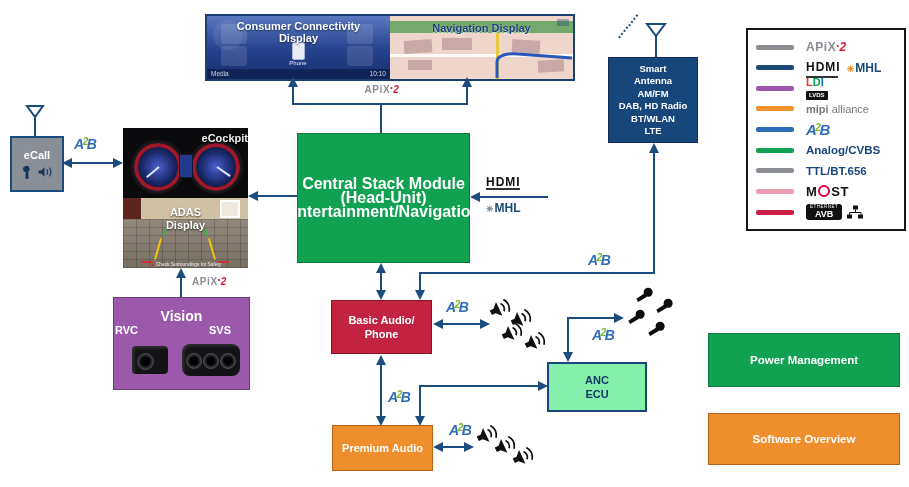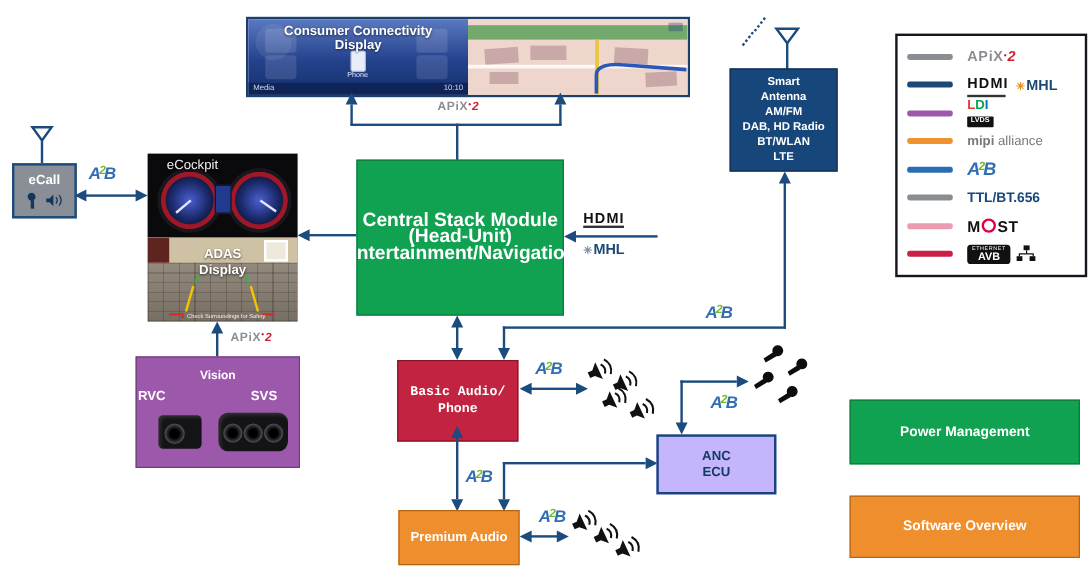--- a/index.html
+++ b/index.html
@@ -20,42 +20,42 @@
   .apix .dot{color:#d0202e;font-size:7px;vertical-align:3px;}
   .apix .num{color:#d0202e;font-style:italic;}
   
   .node{position:absolute;display:flex;flex-direction:column;align-items:center;justify-content:center;text-align:center;color:#fff;font-weight:bold;box-sizing:border-box;}
   .ecall{background:#8a8e96;border:2px solid #1c4b7d;font-size:11px;gap:4px;}
   .csm{background:#10a151;border:1px solid #0c7a3e;font-size:16px;line-height:14px;text-align:center;}
   .smartant{background:#17477a;border:1px solid #0e2f53;font-size:9.5px;line-height:12.5px;}
   .ce{background:#8a8e96;border:2px solid #3c4450;font-size:11px;line-height:14px;}
   .vision{background:#9c59ab;border:1px solid #6e3d79;}
   .basic{background:#c22340;border:1px solid #8c1226;font-size:11px;line-height:14px;}
-  .anc{background:#c4b5fd;border:2px solid #17477a;color:#123a63;font-size:11px;line-height:14px;}
+  .anc{background:#86efac;border:2px solid #17477a;color:#123a63;font-size:11px;line-height:14px;}
   .premium{background:#ef8e2c;border:1px solid #b56415;font-size:11px;}
   .power{background:#10a151;border:1px solid #0c7a3e;font-size:11.5px;}
   .software{background:#ef8e2c;border:1px solid #b56415;font-size:11.5px;}
   
   .disp-wrap{position:absolute;border:2px solid #1b3f6e;display:flex;}
   .screen{position:relative;width:183px;height:63px;overflow:hidden;}
   .screen.consumer{background:linear-gradient(180deg,#5a79c0,#24418c 55%,#16306e);}
   .screen.nav{background:#eed6cd;}
   .disp-title{position:absolute;width:100%;text-align:center;color:#fff;font-weight:bold;font-size:11px;line-height:12px;text-shadow:0 1px 2px rgba(0,0,0,.6);}
   .tile{position:absolute;width:26px;height:20px;background:rgba(255,255,255,.12);border-radius:3px;}
   .phone-tile{position:absolute;width:26px;height:24px;text-align:center;}
   .phone-body{margin:0 auto;width:11px;height:16px;background:#e8edf8;border-radius:2px;border:1px solid #aab6d8;}
   .phone-lbl{color:#dfe6f6;font-size:6px;line-height:7px;}
   .disp-bar{position:absolute;left:0;bottom:0;width:100%;height:10px;background:#0f2558;color:#cfd8ec;font-size:6.5px;line-height:10px;display:flex;justify-content:space-between;padding:0 4px;box-sizing:border-box;}
   .nav-title{position:absolute;width:100%;text-align:center;color:#1c3f7c;font-weight:bold;font-size:11px;text-shadow:0 1px 1px rgba(255,255,255,.8);}
   .map-block{position:absolute;background:#c9a8a8;}
   
   .cockpit{position:absolute;background:#0a0a0c;overflow:hidden;}
   .gauge{position:absolute;width:48px;height:48px;border-radius:50%;border:3px solid #17171c;background:radial-gradient(circle,#4a5fd0 0%,#1b2a6b 45%,#0a0f28 72%);box-shadow:inset 0 0 0 4px #a01828;}
   .needle{position:absolute;left:50%;top:50%;width:2px;height:16px;background:#dfe6ff;transform-origin:top center;}
-  .cockpit-title{position:absolute;top:4px;width:100%;text-align:left;color:#efefef;font-weight:normal;font-size:11px;text-shadow:0 1px 2px #000;padding-left:16px;}
+  .cockpit-title{position:absolute;top:4px;width:100%;text-align:right;color:#efefef;font-weight:bold;font-size:11px;text-shadow:0 1px 2px #000;}
   .adas{position:absolute;background:#857a6e;overflow:hidden;}
   .cobble{position:absolute;left:0;top:30%;width:100%;height:70%;
     background:repeating-linear-gradient(90deg,rgba(0,0,0,.18) 0 1px,transparent 1px 13px),
                repeating-linear-gradient(0deg,rgba(0,0,0,.15) 0 1px,transparent 1px 8px),
                linear-gradient(180deg,#93897d,#786f64);}
   .adas-title{position:absolute;top:8px;width:100%;text-align:center;color:#fff;font-weight:bold;font-size:11px;line-height:13px;text-shadow:0 1px 2px rgba(0,0,0,.7);}
   .adas-caption{position:absolute;bottom:1px;width:100%;text-align:center;color:#f2f2f2;font-size:6px;transform:scale(.8);white-space:nowrap;}
   .adas-caption .warn{color:#e02020;}
   .guide{position:absolute;}
   
@@ -117,40 +117,41 @@
       <div class="map-block" style="left:52px;top:22px;width:30px;height:12px;"></div>
       <div class="map-block" style="left:122px;top:24px;width:28px;height:13px;transform:rotate(3deg);"></div>
       <div class="map-block" style="left:18px;top:44px;width:24px;height:10px;"></div>
       <div class="map-block" style="left:148px;top:44px;width:26px;height:12px;transform:rotate(-3deg);"></div>
       <div class="abs" style="left:0;top:38px;width:183px;height:3px;background:rgba(255,255,255,.85);"></div>
       <div class="abs" style="left:106px;top:17px;width:3px;height:46px;background:#e8c83a;"></div>
       <svg class="abs" style="left:0;top:0;" width="183" height="63">
         <path d="M107 62 L107 46 C107 39 118 37 128 38 L182 42" fill="none" stroke="#2b58b8" stroke-width="3"></path>
       </svg>
       <div class="abs" style="right:4px;top:3px;width:12px;height:7px;background:rgba(27,63,110,.35);border-radius:1px;"></div>
+      <div class="nav-title" style="top:6px;">Navigation Display</div>
     </div>
   </div>
 
   <div>
     <div class="seg" style="left:380px;top:103px;width:2px;height:31px;"></div>
     <div class="seg" style="left:292px;top:103px;width:176px;height:2px;"></div>
     <div class="seg" style="left:292px;top:87px;width:2px;height:17px;"></div>
     <div class="seg" style="left:466px;top:87px;width:2px;height:17px;"></div>
     <div class="arr up" style="left:288px;top:77px;"></div>
     <div class="arr up" style="left:462px;top:77px;"></div>
     <div class="abs apix" style="left:340px;top:84px;width:84px;text-align:center;"><span>APiX</span><span class="dot">•</span><span class="num">2</span></div>
   </div>
 
   <span class="icon abs" style="left:25px;top:104px;">
     <svg width="20" height="32" viewBox="0 0 20 32" fill="none" stroke="#1c4b7d" stroke-width="2">
         <path d="M2 2h16l-8 11z" fill="#fff"></path>
         <line x1="10" y1="13" x2="10" y2="32"></line>
       </svg>
   </span>
-  <div class="node ecall" style="left:10px;top:136px;width:54px;height:46px;">
+  <div class="node ecall" style="left:10px;top:136px;width:54px;height:56px;">
     <span>eCall</span>
     <span style="display:flex;gap:5px;align-items:center;">
       <span class="icon">
         <svg width="11" height="15" viewBox="0 0 20 28" fill="#14355c" style="transform:rotate(-18deg);">
             <ellipse cx="10" cy="7" rx="6" ry="6"></ellipse>
             <path d="M7 12 L3 24 L8 26 L12 13 Z"></path>
           </svg>
       </span>
       <span class="icon">
         <svg width="14" height="12" viewBox="0 0 26 20">
@@ -250,34 +251,34 @@
     <div class="seg" style="left:478px;top:196px;width:70px;height:2px;"></div>
     <div class="arr left" style="left:470px;top:192px;"></div>
     <div class="abs" style="left:486px;top:177px;">
       <div class="hdmi-word">HDMI</div>
       <div class="hdmi-bar" style="width:34px;"></div>
     </div>
     <div class="abs mhl" style="left:486px;top:201px;"><span class="mhl-star" style="color:#7a8ba0;">✳</span><span>MHL</span></div>
   </div>
 
   <div class="node vision" style="left:113px;top:297px;width:137px;height:93px;">
-    <div class="abs" style="top:10px;width:100%;text-align:center;font-size:10px;">Vision</div>
+    <div class="abs" style="top:10px;width:100%;text-align:center;font-size:14px;">Vision</div>
     <div class="abs" style="top:26px;left:1px;font-size:11px;">RVC</div>
     <div class="abs" style="top:26px;right:18px;font-size:11px;">SVS</div>
     <div class="cam-body" style="left:18px;top:48px;width:36px;height:28px;">
       <div class="lens" style="left:5px;top:7px;width:15px;height:15px;"></div>
     </div>
     <div class="cam-body" style="left:68px;top:46px;width:58px;height:32px;border-radius:8px;">
       <div class="lens" style="left:4px;top:9px;width:14px;height:14px;"></div>
       <div class="lens" style="left:21px;top:9px;width:14px;height:14px;"></div>
       <div class="lens" style="left:38px;top:9px;width:14px;height:14px;"></div>
     </div>
   </div>
 
-  <div class="node basic" style="left:331px;top:300px;width:101px;height:68px;font-family:Liberation Mono, monospace;">
+  <div class="node basic" style="left:331px;top:300px;width:101px;height:54px;">
     <div>Basic Audio/</div>
     <div>Phone</div>
   </div>
 
   <div>
     <div class="seg" style="left:441px;top:323px;width:41px;height:2px;"></div>
     <div class="arr left" style="left:433px;top:319px;"></div>
     <div class="arr right" style="left:480px;top:319px;"></div>
     <div class="abs a2b" style="left:446px;top:299px;"><span>A</span><span class="two">2</span><span>B</span></div>
   </div>
@@ -398,20 +399,24 @@
         <span class="lvds">LVDS</span>
       </span>
     </div>
     <div class="lrow">
       <span class="sw sw-orange"></span>
       <span class="mipi"><b>mipi</b> <span>alliance</span></span>
     </div>
     <div class="lrow">
       <span class="sw sw-blue"></span>
       <span class="a2b" style="font-size:15px;"><span>A</span><span class="two">2</span><span>B</span></span>
+    </div>
+    <div class="lrow">
+      <span class="sw sw-green"></span>
+      <span class="navy-label">Analog/CVBS</span>
     </div>
     <div class="lrow">
       <span class="sw sw-gray"></span>
       <span class="navy-label">TTL/BT.656</span>
     </div>
     <div class="lrow">
       <span class="sw sw-pink"></span>
       <span class="most"><span>M</span><span class="ring"></span><span>ST</span></span>
     </div>
     <div class="lrow">

